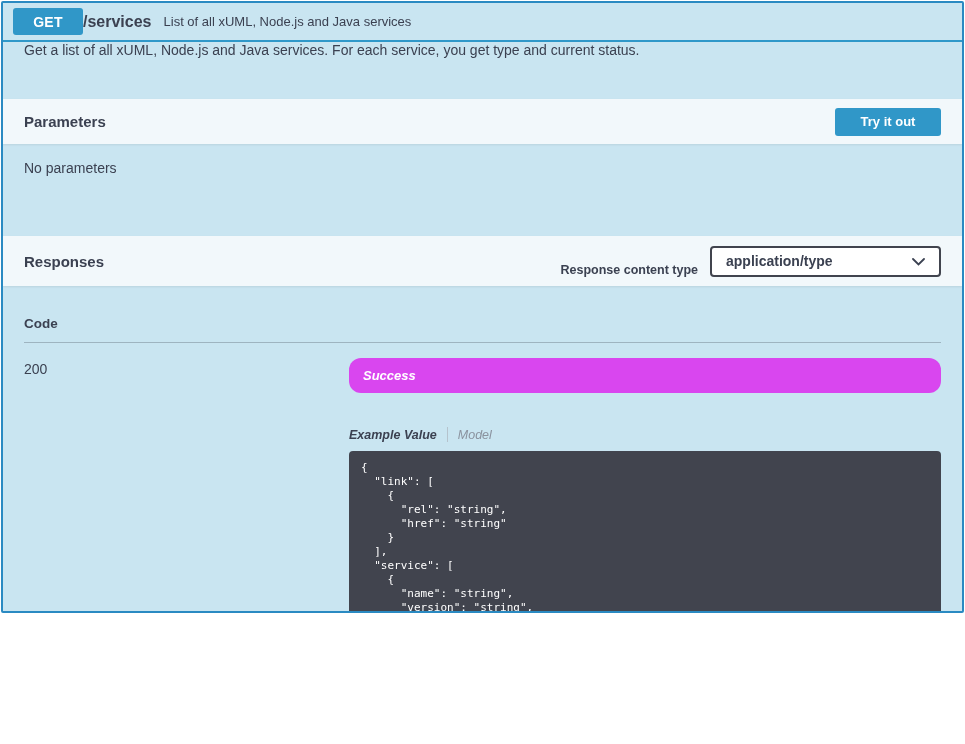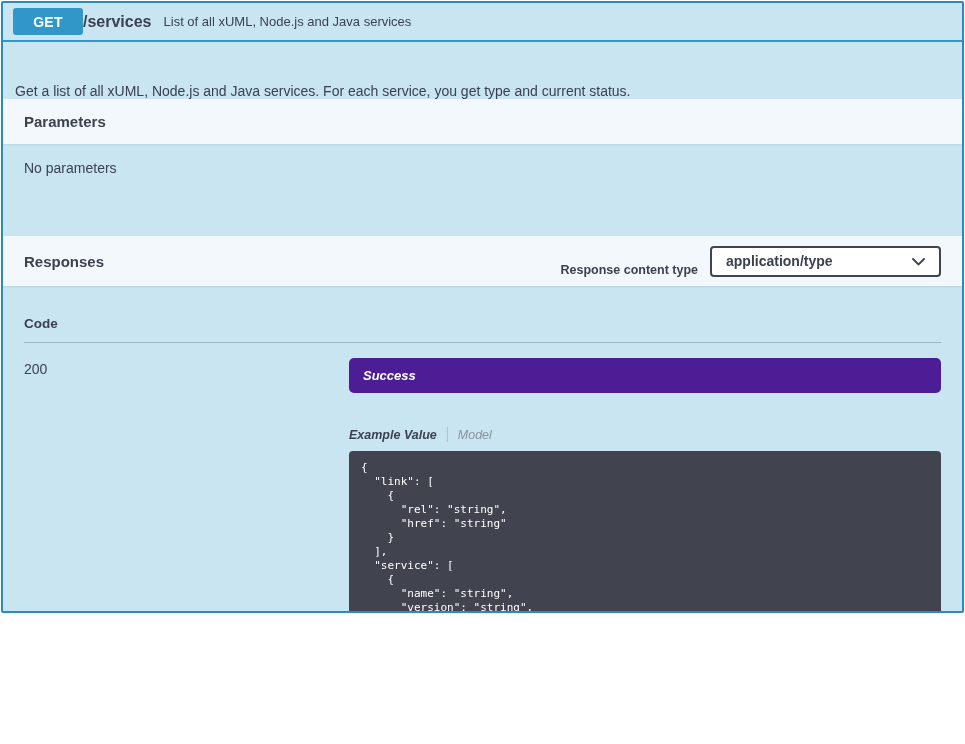--- a/index.html
+++ b/index.html
@@ -51,22 +51,22 @@
   .endpoint-summary {
     margin-left: 12px;
     font-size: 13px;
     color: #3b4151;
   }
 
   
   .opblock-description {
     flex: 0 0 57px;
     display: flex;
-    align-items: flex-end;
-    padding: 0 12px;
+    align-items: flex-start;
+    padding: 0 21px;
     font-size: 14px;
   }
 
   
   .section-header {
     display: flex;
     align-items: center;
     justify-content: space-between;
     background: #f2f8fb;
     padding: 0 21px;
@@ -133,22 +133,22 @@
   .col-code { width: 325px; flex: 0 0 325px; }
   .col-desc { flex: 1 1 auto; }
   .thead .col-code { font-size: 13.5px; font-weight: bold; }
   .thead .col-desc { font-size: 12.5px; font-weight: bold; }
 
   .trow { display: flex; margin-top: 15px; }
   .response-code { font-size: 14px; padding-top: 3px; }
 
   .success-bar {
     height: 35px;
-    background: #4c1d95;
-    border-radius: 5px;
+    background: #d946ef;
+    border-radius: 12px;
     color: #ffffff;
     font-size: 13px;
     font-weight: bold;
     font-style: italic;
     display: flex;
     align-items: center;
     padding: 0 14px;
   }
 
   .tabs { margin-top: 34px; display: flex; align-items: center; font-style: italic; }
@@ -187,20 +187,21 @@
     <span class="endpoint-path">/services</span>
     <span class="endpoint-summary">List of all xUML, Node.js and Java services</span>
   </div>
 
   <div class="opblock-description">
     <p>Get a list of all xUML, Node.js and Java services. For each service, you get type and current status.</p>
   </div>
 
   <div class="section-header parameters">
     <div class="section-title">Parameters</div>
+    <button class="try-btn">Try it out</button>
   </div>
 
   <div class="parameters-body">
     <div>No parameters</div>
   </div>
 
   <div class="section-header responses">
     <div class="section-title">Responses</div>
     <div class="content-type-wrap">
       <span class="content-type-label">Response content type</span>

